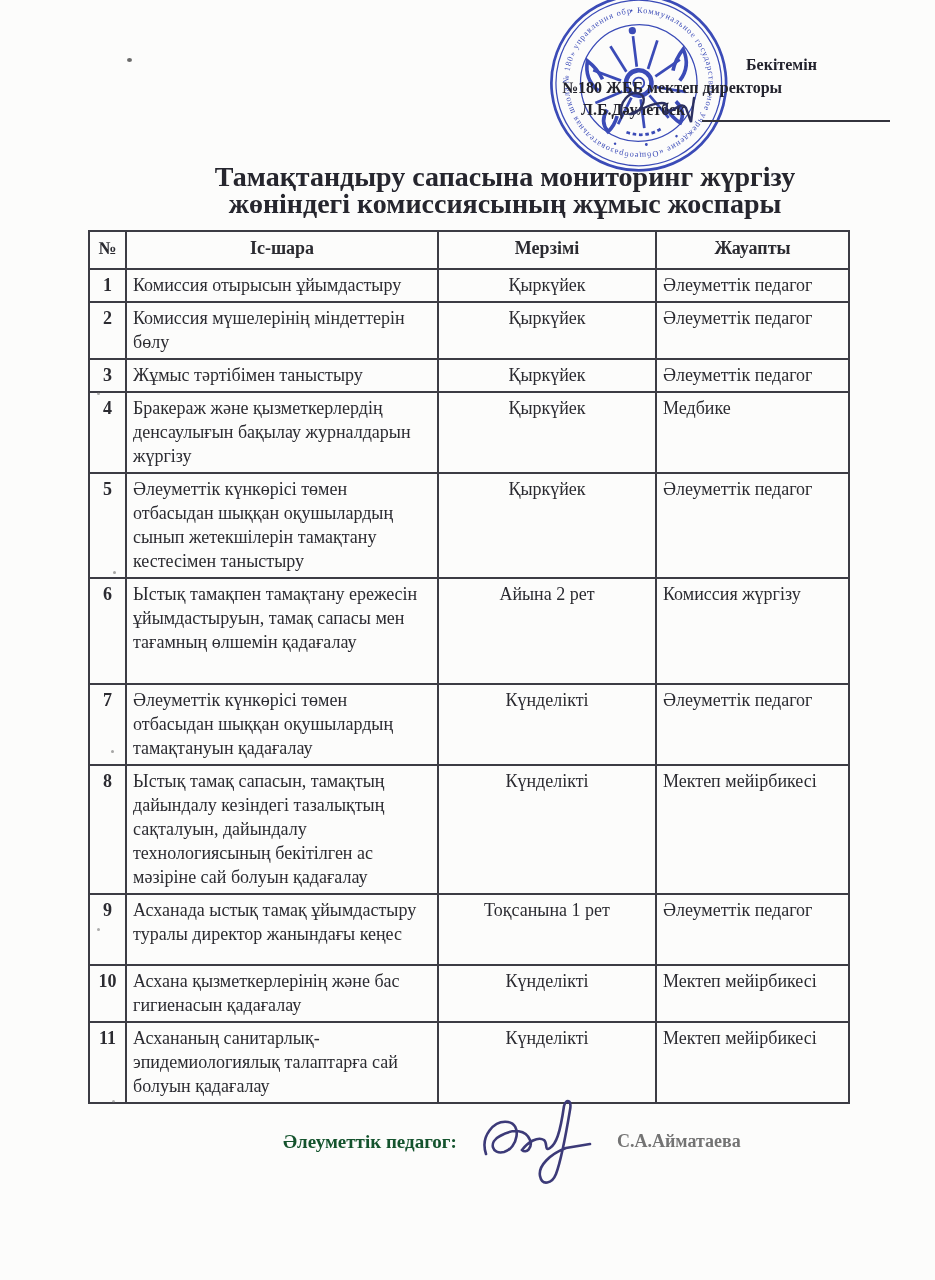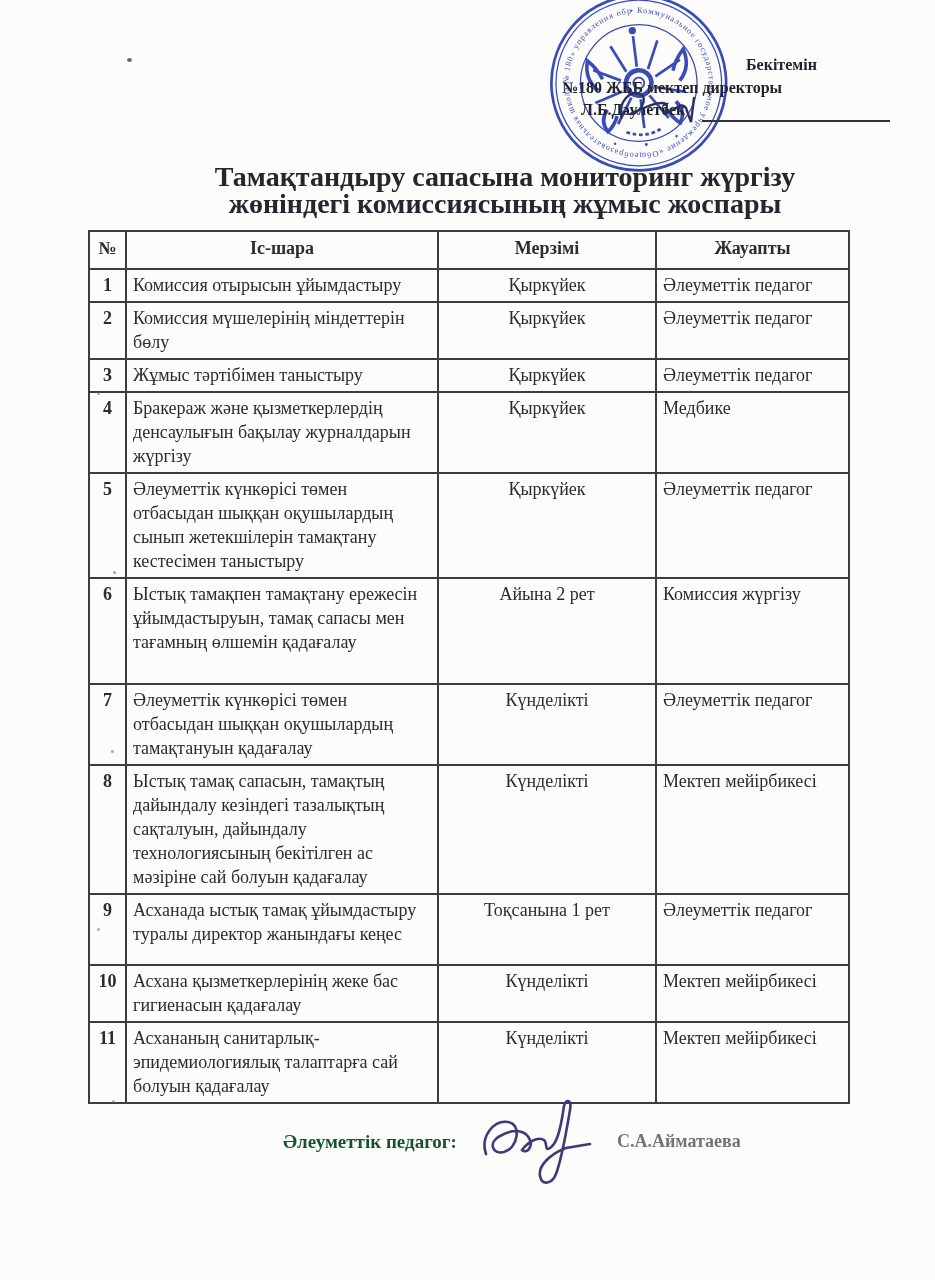--- a/index.html
+++ b/index.html
@@ -197,21 +197,21 @@
         <td class="c-resp">Мектеп мейірбикесі</td>
       </tr>
         <tr class="">
         <td class="c-num">9</td>
         <td class="c-event">Асханада ыстық тамақ ұйымдастыру туралы директор жанындағы кеңес</td>
         <td class="c-term">Тоқсанына 1 рет</td>
         <td class="c-resp">Әлеуметтік педагог</td>
       </tr>
         <tr class="">
         <td class="c-num">10</td>
-        <td class="c-event">Асхана қызметкерлерінің жеке бас гигиенасын қадағалау</td>
+        <td class="c-event">Асхана қызметкерлерінің және бас гигиенасын қадағалау</td>
         <td class="c-term">Күнделікті</td>
         <td class="c-resp">Мектеп мейірбикесі</td>
       </tr>
         <tr class="">
         <td class="c-num">11</td>
         <td class="c-event">Асхананың санитарлық-эпидемиологиялық талаптарға сай болуын қадағалау</td>
         <td class="c-term">Күнделікті</td>
         <td class="c-resp">Мектеп мейірбикесі</td>
       </tr>
       </tbody>

